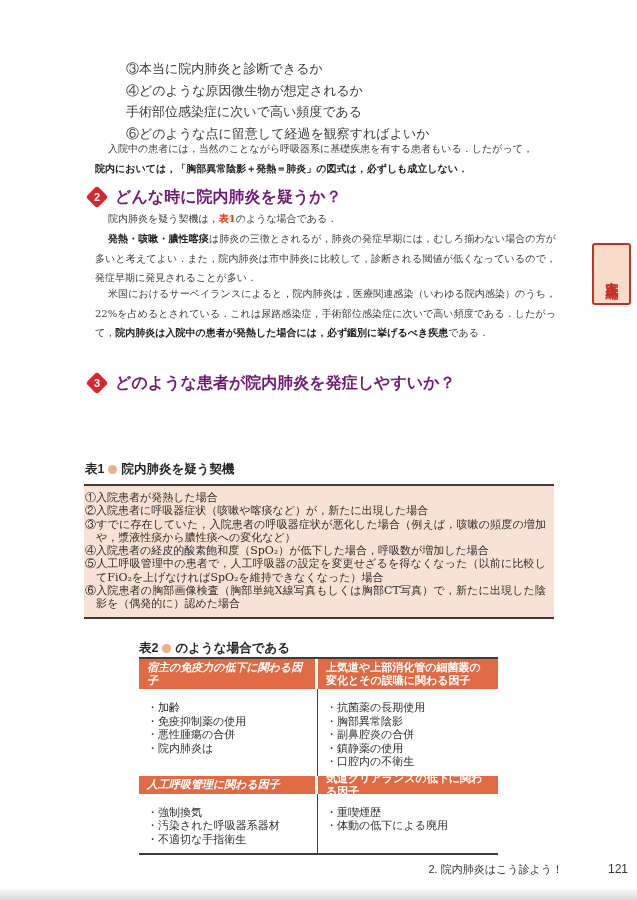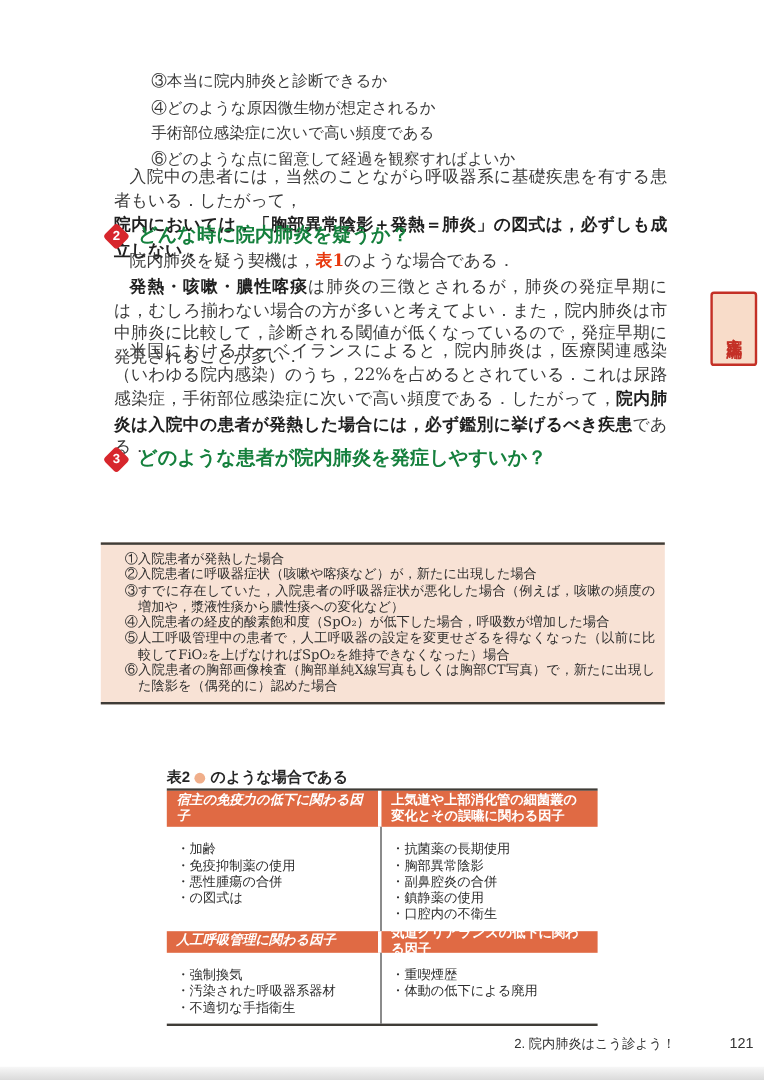--- a/index.html
+++ b/index.html
@@ -22,42 +22,42 @@
     width:637px;height:900px;
     background:#ffffff;
     overflow:hidden;
     font-family:var(--serif);
     color:var(--ink);
   }
   
   .intro-list{position:absolute;left:126px;top:58px;list-style:none;
     font-size:13px;line-height:21.5px;color:var(--ink);}
   
-  .para{position:absolute;left:95px;width:461px;font-size:14px;line-height:19.5px;
+  .para{position:absolute;left:95px;width:461px;font-size:10px;line-height:19.5px;
     text-align:justify;color:var(--ink);}
   .indent{text-indent:13px;display:block;}
   .b-gothic{font-family:var(--gothic);font-weight:700;color:var(--ink-dark);}
   .ref-red{color:var(--ref-red);font-weight:700;}
   
   .sec-head{position:absolute;left:88px;height:24px;}
   .badge{position:absolute;left:1px;top:3px;width:16px;height:16px;
     background:var(--badge-red);transform:rotate(45deg);border-radius:3px;}
   .badge-num{display:flex;width:100%;height:100%;align-items:center;justify-content:center;
     transform:rotate(-45deg);color:#fff;font-family:var(--gothic);font-weight:700;font-size:11px;}
   .sec-title{display:inline-block;margin-left:27px;font-family:var(--gothic);
-    font-weight:700;font-size:16px;line-height:22px;color:#15803d;}
+    font-weight:700;font-size:16px;line-height:22px;color:#701a75;}
   
   .tbl-caption{position:absolute;font-family:var(--gothic);font-weight:700;
     font-size:12.5px;color:#262626;display:flex;align-items:center;gap:4px;}
   .dot{width:9px;height:9px;border-radius:50%;background:#f0ae8a;display:inline-block;}
   
-  .t1-box{position:absolute;left:84px;top:452px;width:470px;
+  .t1-box{position:absolute;left:84px;top:484px;width:470px;
     background:var(--t1-bg);
     border-top:2px solid var(--rule);border-bottom:2px solid var(--rule);
-    padding:5px 8px 6px 20px;}
+    padding:5px 8px 6px 1px;}
   .t1-items{list-style:none;font-size:11px;line-height:13.3px;color:#2e2e2e;}
   .t1-items li{padding-left:11px;text-indent:-11px;text-align:justify;}
   
   .t2{position:absolute;left:139px;top:657px;width:359px;
     display:grid;grid-template-columns:179px 180px;grid-template-rows:30px auto 18px auto;
     border-top:2px solid var(--rule);border-bottom:2px solid var(--rule);}
   .t2-head{background:var(--th-orange);color:#ffffff;font-family:var(--gothic);
     font-weight:700;font-size:11px;line-height:13px;display:flex;align-items:center;
     padding:2px 8px;}
   .t2-head.col-a{border-right:3px solid #ffffff;font-style:italic;}
@@ -139,21 +139,21 @@
     <span>のような場合である</span>
   </div>
   <div class="t2">
     <div class="t2-head col-a">宿主の免疫力の低下に関わる因子</div>
     <div class="t2-head col-b">上気道や上部消化管の細菌叢の変化とその誤嚥に関わる因子</div>
     <div class="t2-body col-a">
       <ul>
         <li>・加齢</li>
         <li>・免疫抑制薬の使用</li>
         <li>・悪性腫瘍の合併</li>
-        <li>・の図式は</li>
+        <li>・院内肺炎は</li>
       </ul>
     </div>
     <div class="t2-body col-b">
       <ul>
         <li>・抗菌薬の長期使用</li>
         <li>・胸部異常陰影</li>
         <li>・副鼻腔炎の合併</li>
         <li>・鎮静薬の使用</li>
         <li>・口腔内の不衛生</li>
       </ul>

